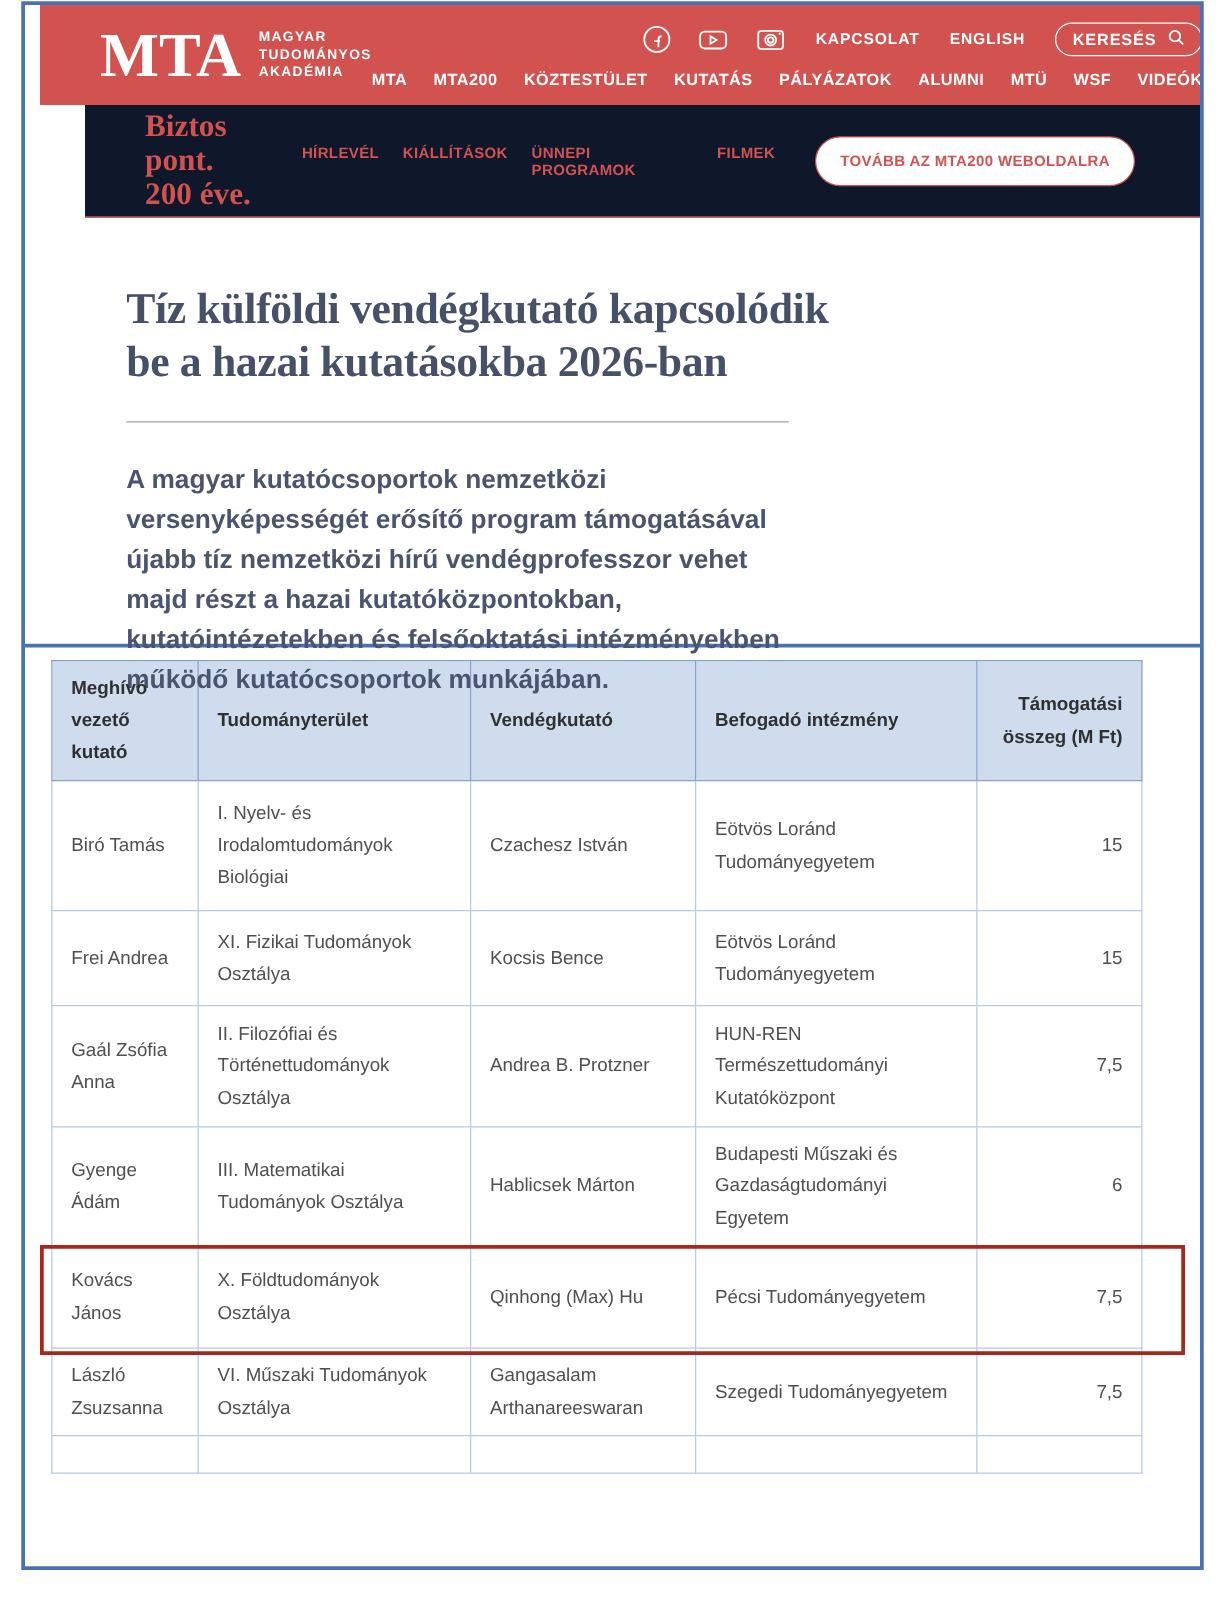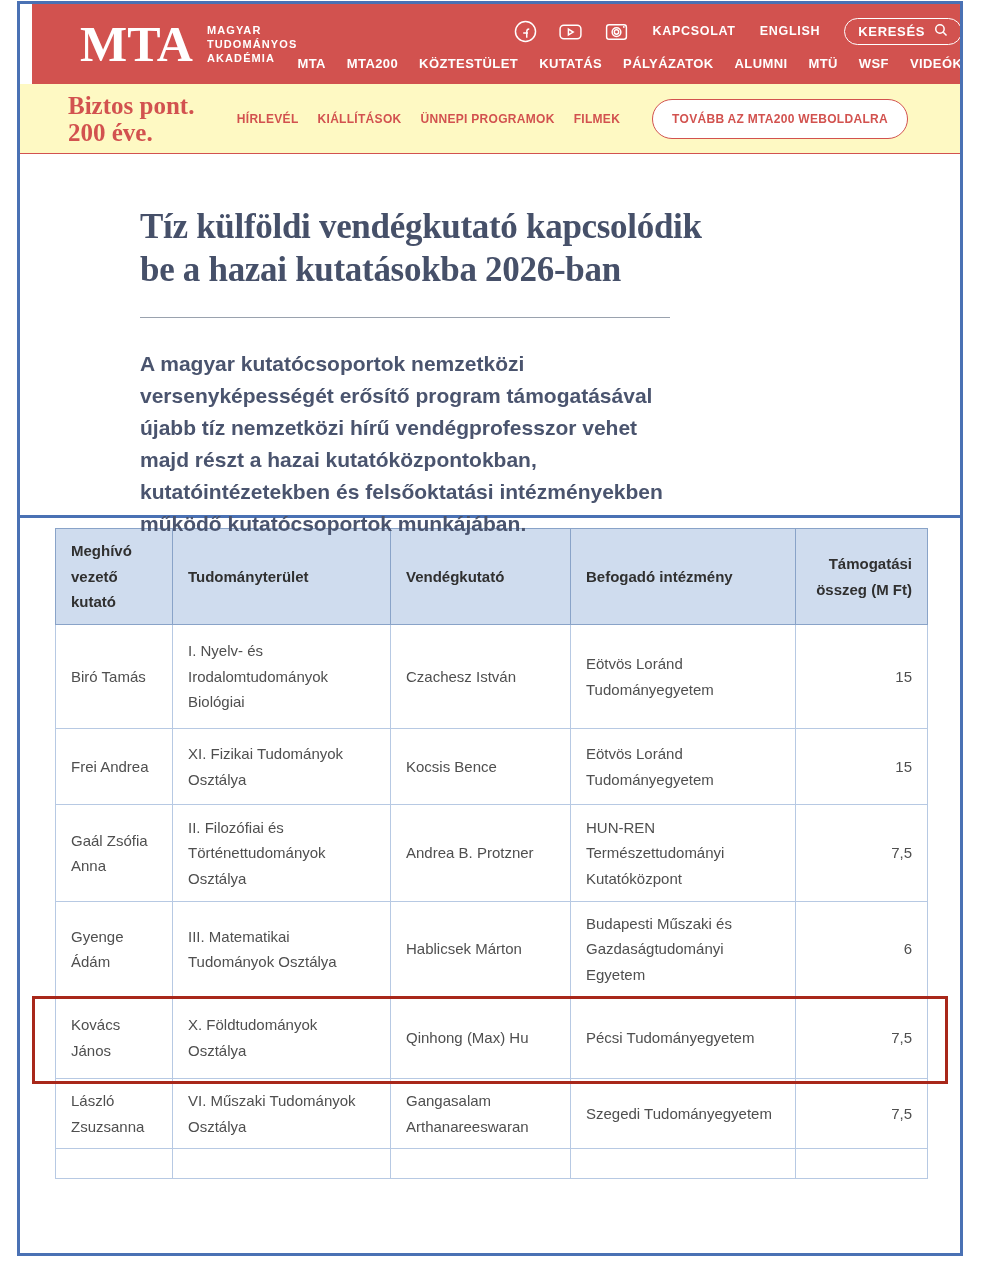--- a/index.html
+++ b/index.html
@@ -67,25 +67,26 @@
     cursor: pointer;
   }
   .main-nav { display: flex; gap: 21px; }
   .main-nav a {
     color: #fff; font-size: 13px; font-weight: 700; letter-spacing: 0.4px;
     text-decoration: none; cursor: pointer;
   }
 
   
   .sub-bar {
-    height: 70px;
-    background: #fef9c3;
+    height: 90px;
+    background: #0f172a;
     border-bottom: 1px solid var(--brand-red);
     display: flex; align-items: center;
     padding: 0 52px 0 48px;
+    margin-left: 48px;
   }
   .tagline {
     font-family: "Liberation Serif", serif;
     color: var(--brand-red);
     font-size: 25px; font-weight: 700; line-height: 1.08;
   }
   .sub-right { margin-left: auto; display: flex; align-items: center; gap: 32px; }
   .sub-nav { display: flex; gap: 19px; }
   .sub-nav a {
     color: var(--brand-red); font-size: 12px; font-weight: 700; letter-spacing: 0.3px;
@@ -95,38 +96,38 @@
     border: 1.5px solid var(--brand-red);
     color: var(--brand-red);
     background: #fff;
     border-radius: 24px;
     padding: 12px 19px;
     font-family: inherit; font-size: 12px; font-weight: 700; letter-spacing: 0.3px;
     cursor: pointer; white-space: nowrap;
   }
 
   
-  .article { height: 339px; padding: 52px 0 0 120px; }
+  .article { height: 339px; padding: 52px 0 0 81px; }
   .article h1 {
     margin: 0;
     max-width: 575px;
     font-family: "Liberation Serif", serif;
     font-size: 35px; font-weight: 700; line-height: 1.22;
     letter-spacing: -0.3px;
     color: var(--headline-navy);
   }
   .divider { width: 530px; height: 1px; background: #9aa2ae; margin: 26px 0 30px; }
   .lead {
     margin: 0; max-width: 548px;
     font-size: 21px; font-weight: 700; line-height: 1.52;
     color: var(--lead-navy);
   }
 
   
-  .table-wrap { margin: 10px 0 0 35px; }
+  .table-wrap { margin: 10px 0 0 21px; }
   table {
     border-collapse: collapse;
     table-layout: fixed;
     width: 872px;
     color: var(--table-text);
     font-size: 15px;
   }
   thead tr { height: 96px; }
   th {
     background: var(--table-header-bg);

